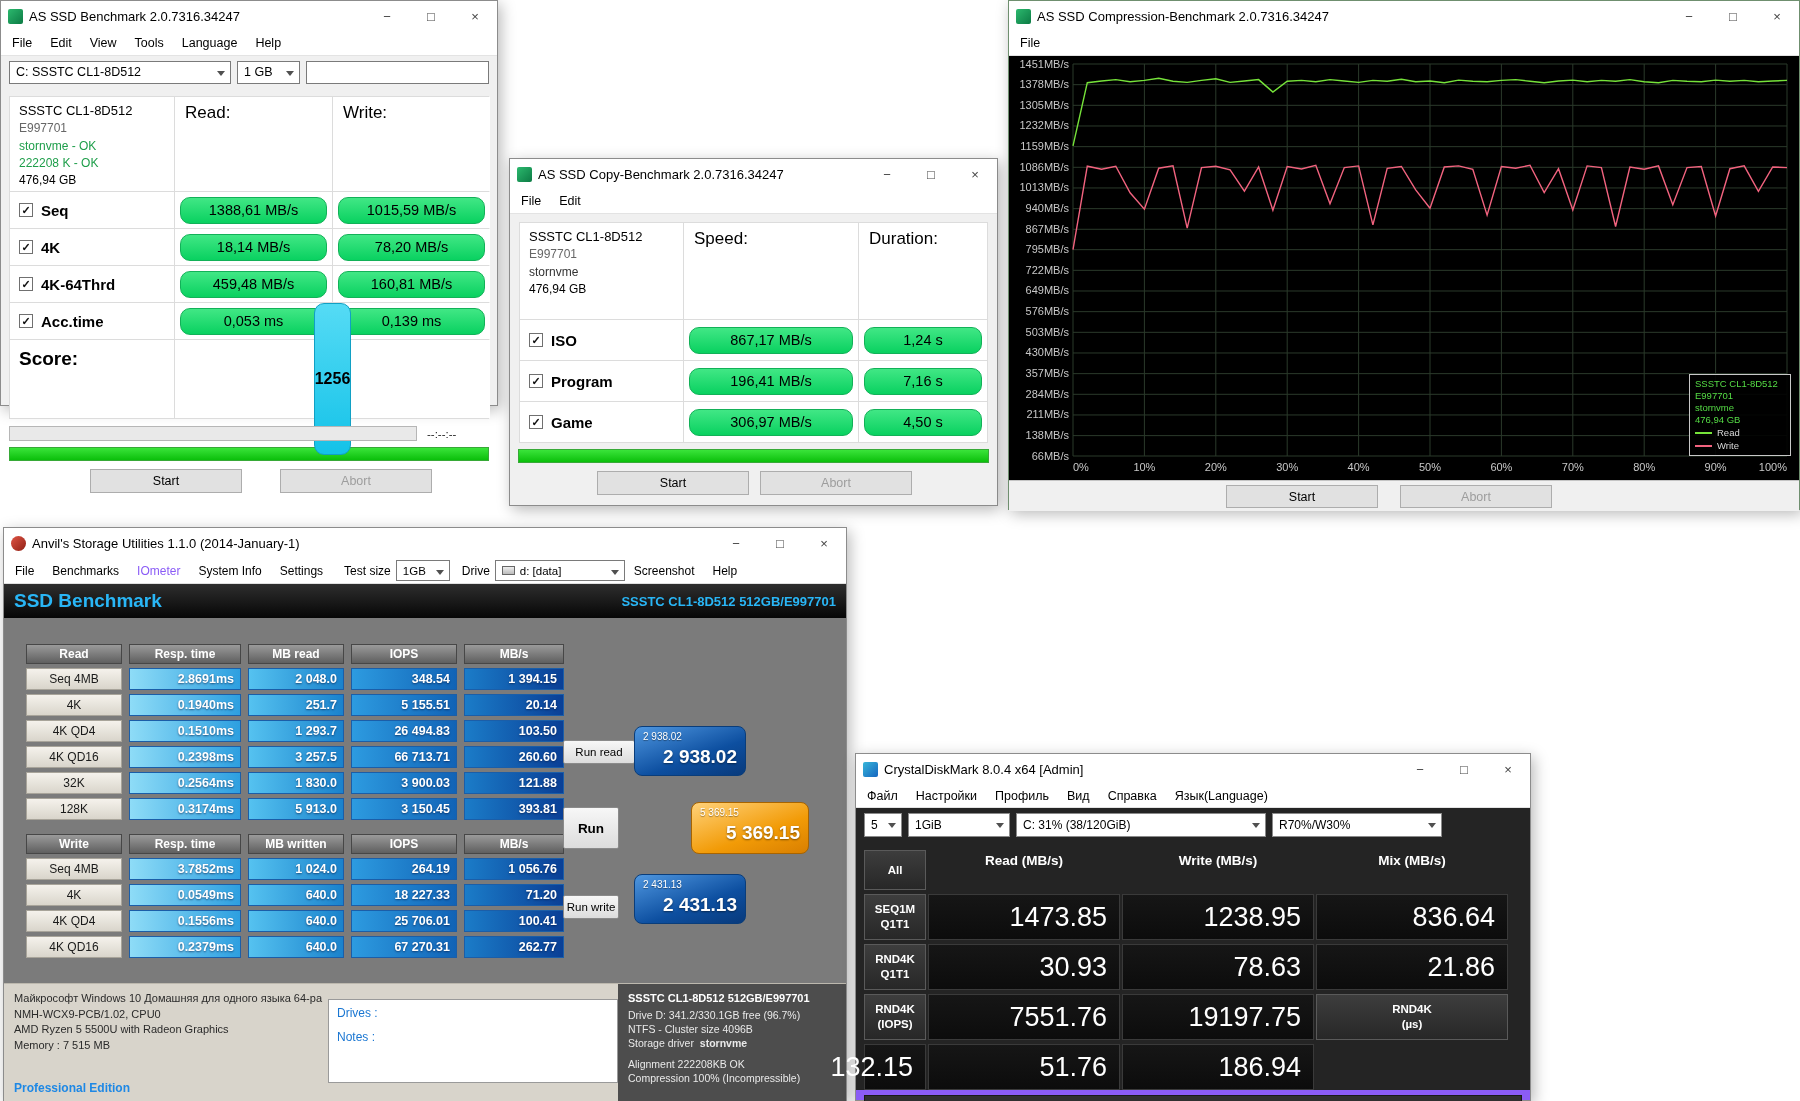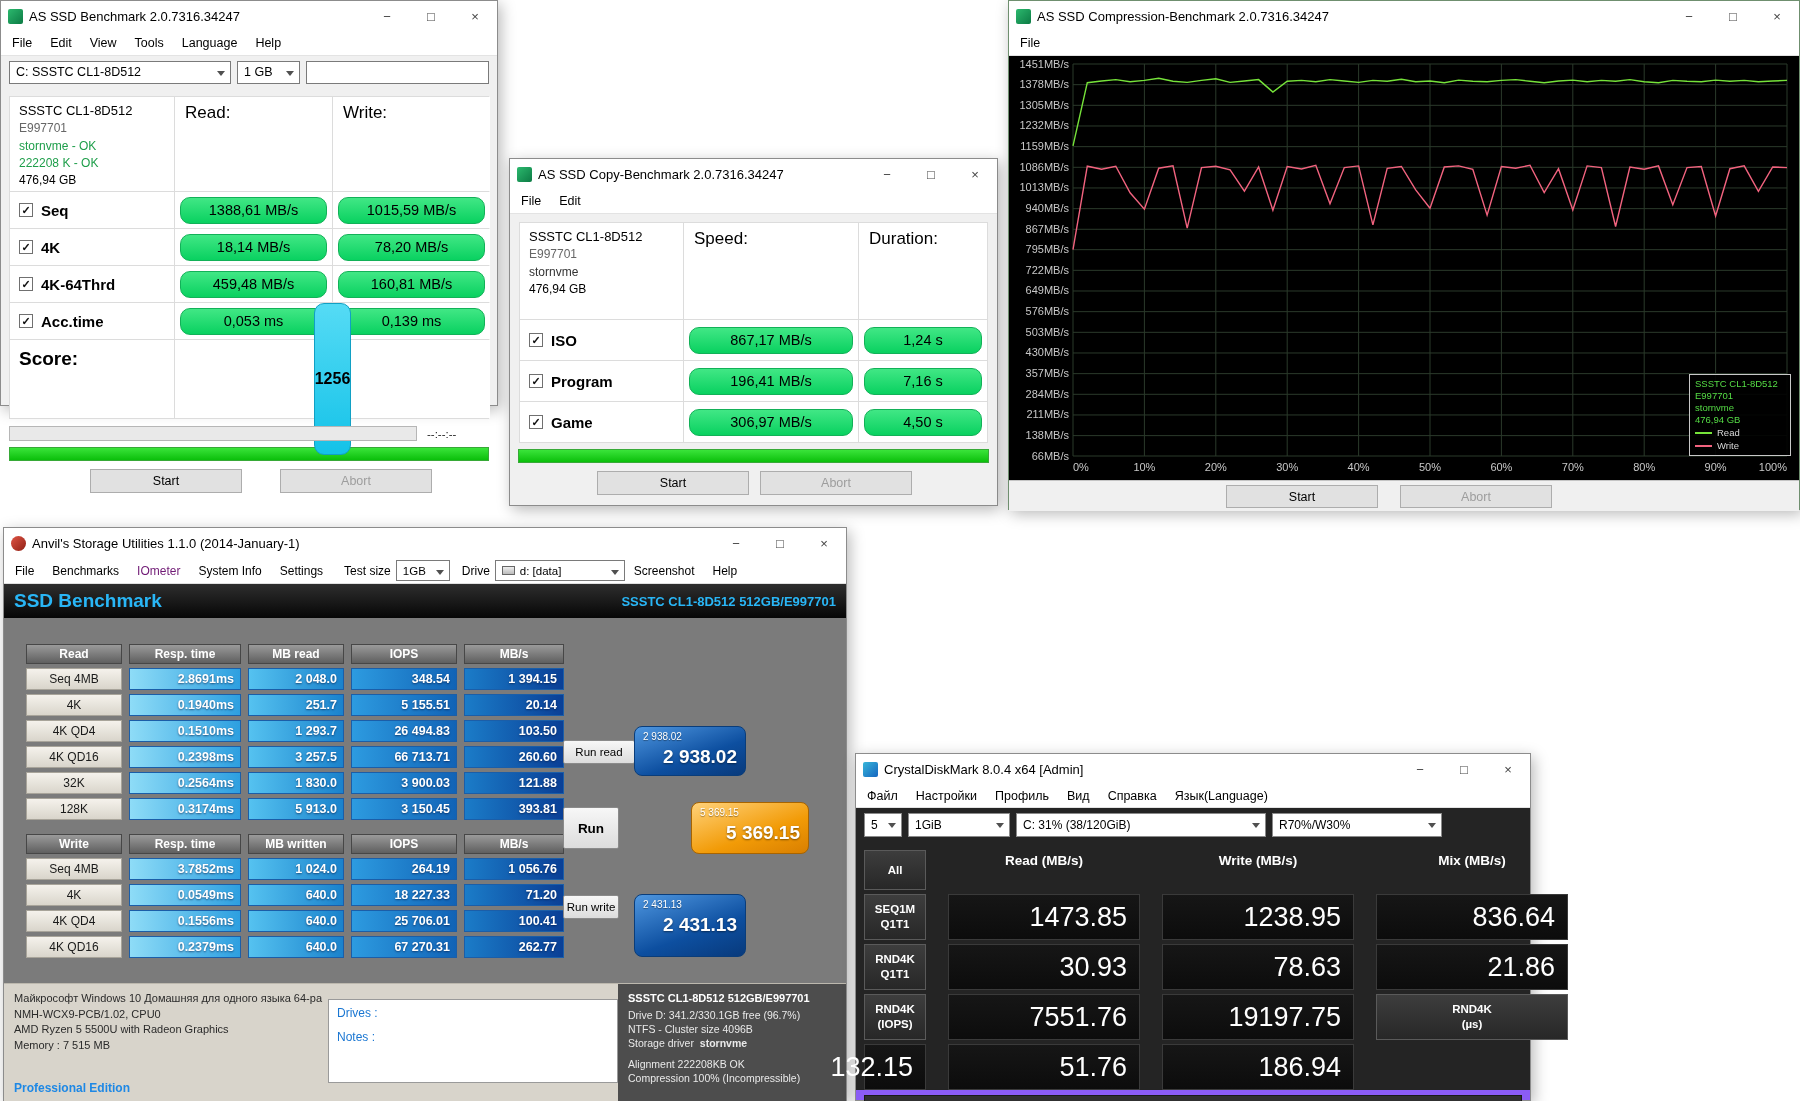--- a/index.html
+++ b/index.html
@@ -9,21 +9,21 @@
 .titlebar{height:30px;background:#fff;display:flex;align-items:center;padding-left:7px;gap:6px}
 .app-icon{width:15px;height:15px;border-radius:2px;flex:0 0 auto}
 .icon-assd{background:linear-gradient(135deg,#2cb96e,#0c7a44)}
 .icon-anvil{background:linear-gradient(135deg,#e05545,#8f1f14);border-radius:50%}
 .icon-cdm{background:linear-gradient(135deg,#37b6d9,#1565c0)}
 .tb-title{font-size:13px;white-space:nowrap;overflow:hidden}
 .tb-btns{margin-left:auto;display:flex;height:100%}
 .tb-btn{width:44px;display:flex;align-items:center;justify-content:center;font-size:13px;color:#444}
 .menubar{height:25px;background:#fff;border-bottom:1px solid #e3e3e3;display:flex;align-items:center;padding-left:2px;font-size:12.5px}
 .menu-item{padding:3px 9px;white-space:nowrap}
-.menu-item.disabled{color:#701a75}
+.menu-item.disabled{color:#8b5cf6}
 .combo{height:23px;background:#fff;border:1px solid #7a7a7a;display:flex;align-items:center;font-size:12.5px;padding-left:6px;position:relative}
 .combo-label{white-space:nowrap;overflow:hidden}
 .combo-arrow{margin-left:auto;width:18px;align-self:stretch;display:flex;align-items:flex-start;justify-content:center}
 .combo-arrow::after{content:"";border:4px solid transparent;border-top:5px solid #505050;margin-top:9px}
 .win-btn{height:24px;width:152px;background:#e1e1e1;border:1px solid #adadad;font-size:12.5px;font-family:inherit;color:#000}
 .win-btn.disabled{color:#9d9d9d}
 
 #w-assd{left:0;top:0;width:498px;height:406px}
 .assd-toolbar{height:32px;display:flex;align-items:center;gap:6px;padding:0 8px;background:#f0f0f0}
 .text-input{height:23px;border:1px solid #7a7a7a;background:#fff;flex:1;font-family:inherit;font-size:12px;padding:0 4px}
@@ -96,39 +96,39 @@
 .v4{background:linear-gradient(90deg,#1b7cc8,#0a3f96)}
 .anvil-btn{position:absolute;background:linear-gradient(180deg,#f7f7f7,#dcdcdc);border:1px solid #8a8a8a;font-size:11.5px;font-family:inherit;border-radius:2px}
 #run-read{left:559px;top:122px;width:72px;height:24px}
 #run-big{left:559px;top:189px;width:56px;height:42px;font-size:13.5px;font-weight:bold}
 #run-write{left:559px;top:277px;width:56px;height:24px}
 .score-box{position:absolute;color:#fff;padding:4px 8px;border-radius:8px}
 .score-blue{background:linear-gradient(160deg,#4f97e0,#0d4fa0 60%,#083a7c);border:1px solid #0a3d7a}
 .score-orange{background:linear-gradient(160deg,#ffd27a,#f29b07 60%,#d97f00);border:1px solid #a86400}
 #score-read{left:630px;top:108px;width:112px;height:50px}
 #score-total{left:687px;top:184px;width:118px;height:52px}
-#score-write{left:630px;top:276px;width:112px;height:63px}
+#score-write{left:630px;top:256px;width:112px;height:50px}
 .sb-small{font-size:10px;text-shadow:0 1px 1px rgba(0,0,0,.4)}
 .sb-big{font-size:19px;font-weight:bold;text-align:right;margin-top:4px;text-shadow:0 1px 2px rgba(0,0,0,.45)}
 .anvil-footer{height:121px;background:#d8d4cb;position:relative;border-top:1px solid #bcb8ae}
 .af-sys{position:absolute;left:10px;top:7px;line-height:15.5px;color:#2a2a2a;width:312px;font-size:11px}
 .af-sys div{white-space:nowrap;overflow:hidden}
 .af-edition{position:absolute;left:10px;bottom:9px;color:#1e88e5;font-weight:bold;font-size:12px}
 .af-notes{position:absolute;left:324px;top:15px;width:290px;height:84px;background:#fff;border:1px solid #9a9a9a;padding:6px 8px}
 .af-notes div{color:#1976d2;font-size:12px;margin-bottom:10px}
 .af-device{position:absolute;right:0;top:0;width:228px;height:121px;background:#4d4d4d;color:#e9e9e9;padding:7px 10px;font-size:10.5px;line-height:14px}
 .af-device .t{font-weight:bold;font-size:11px;margin-bottom:3px;color:#fff}
 .af-gap{height:7px}
 .bold{font-weight:bold}
 
 #w-cdm{left:855px;top:753px;width:676px;height:348px;background:#8b5cf6}
 #w-cdm .menubar{height:24px}
 .cdm-settings{height:34px;background:#242424;display:flex;align-items:center;gap:6px;padding:0 8px}
 .cdm-combo{height:24px;background:#fff;border:1px solid #8a8a8a;display:flex;align-items:center;font-size:12px;padding-left:6px}
-.cdm-grid{background:#242424;padding:8px 8px 0 8px;display:grid;grid-template-columns:62px 192px 192px 192px;grid-template-rows:40px 46px 46px 46px 46px;gap:4px 22px}
+.cdm-grid{background:#242424;padding:8px 8px 0 8px;display:grid;grid-template-columns:62px 192px 192px 192px;grid-template-rows:40px 46px 46px 46px 46px;gap:4px 2px}
 .cdm-hcell{color:#fff;font-size:13.5px;font-weight:bold;display:flex;align-items:flex-start;justify-content:center;padding-top:3px}
 .cdm-btn{background:linear-gradient(180deg,#3d3d3d,#272727);border:1px solid #5a5a5a;color:#fff;display:flex;flex-direction:column;align-items:center;justify-content:center;font-size:11.5px;font-weight:bold;line-height:1.3;font-family:inherit}
 .cdm-cell{background:linear-gradient(180deg,#161616,#0c0c0c);border:1px solid #3a3a3a;color:#fff;display:flex;align-items:center;justify-content:flex-end;padding-right:12px;font-size:27px}
 .cdm-status{height:9px;background:#303030;border:1px solid #1a1a1a;margin:5px 8px 0 8px}
 </style>
 </head>
 <body>
 
 <div class="window" id="w-assd">
   <div class="titlebar">

